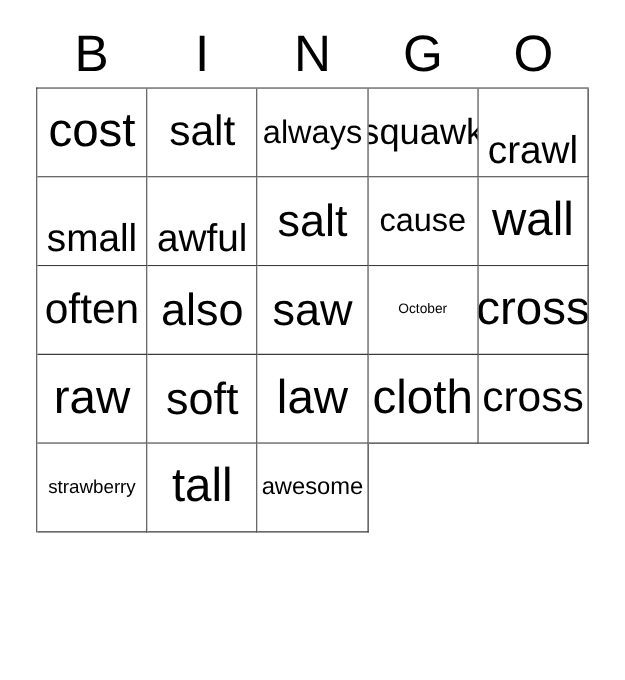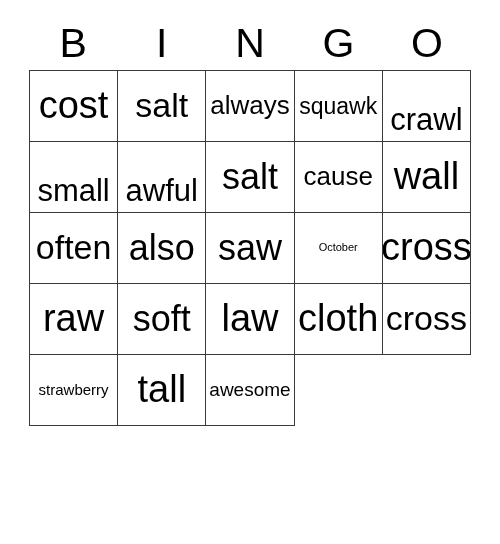--- a/index.html
+++ b/index.html
@@ -80,21 +80,21 @@
     color: #000000;
     font-weight: 400;
   }
 
   
   .fs-xxl  { font-size: 38px; }
   .fs-xl   { font-size: 36px; }
   .fs-l    { font-size: 34px; }
   .fs-ml   { font-size: 31px; margin-top: 28px; }
   .fs-sm   { font-size: 26px; }
-  .fs-s    { font-size: 23px; }
+  .fs-s    { font-size: 29px; }
   .fs-xs   { font-size: 19px; }
   .fs-xxs  { font-size: 11px; }
   .fs-tiny { font-size: 15px; }
 </style>
 </head>
 <body>
 
 <div class="bingo-card">
 
   <div class="header-row">

